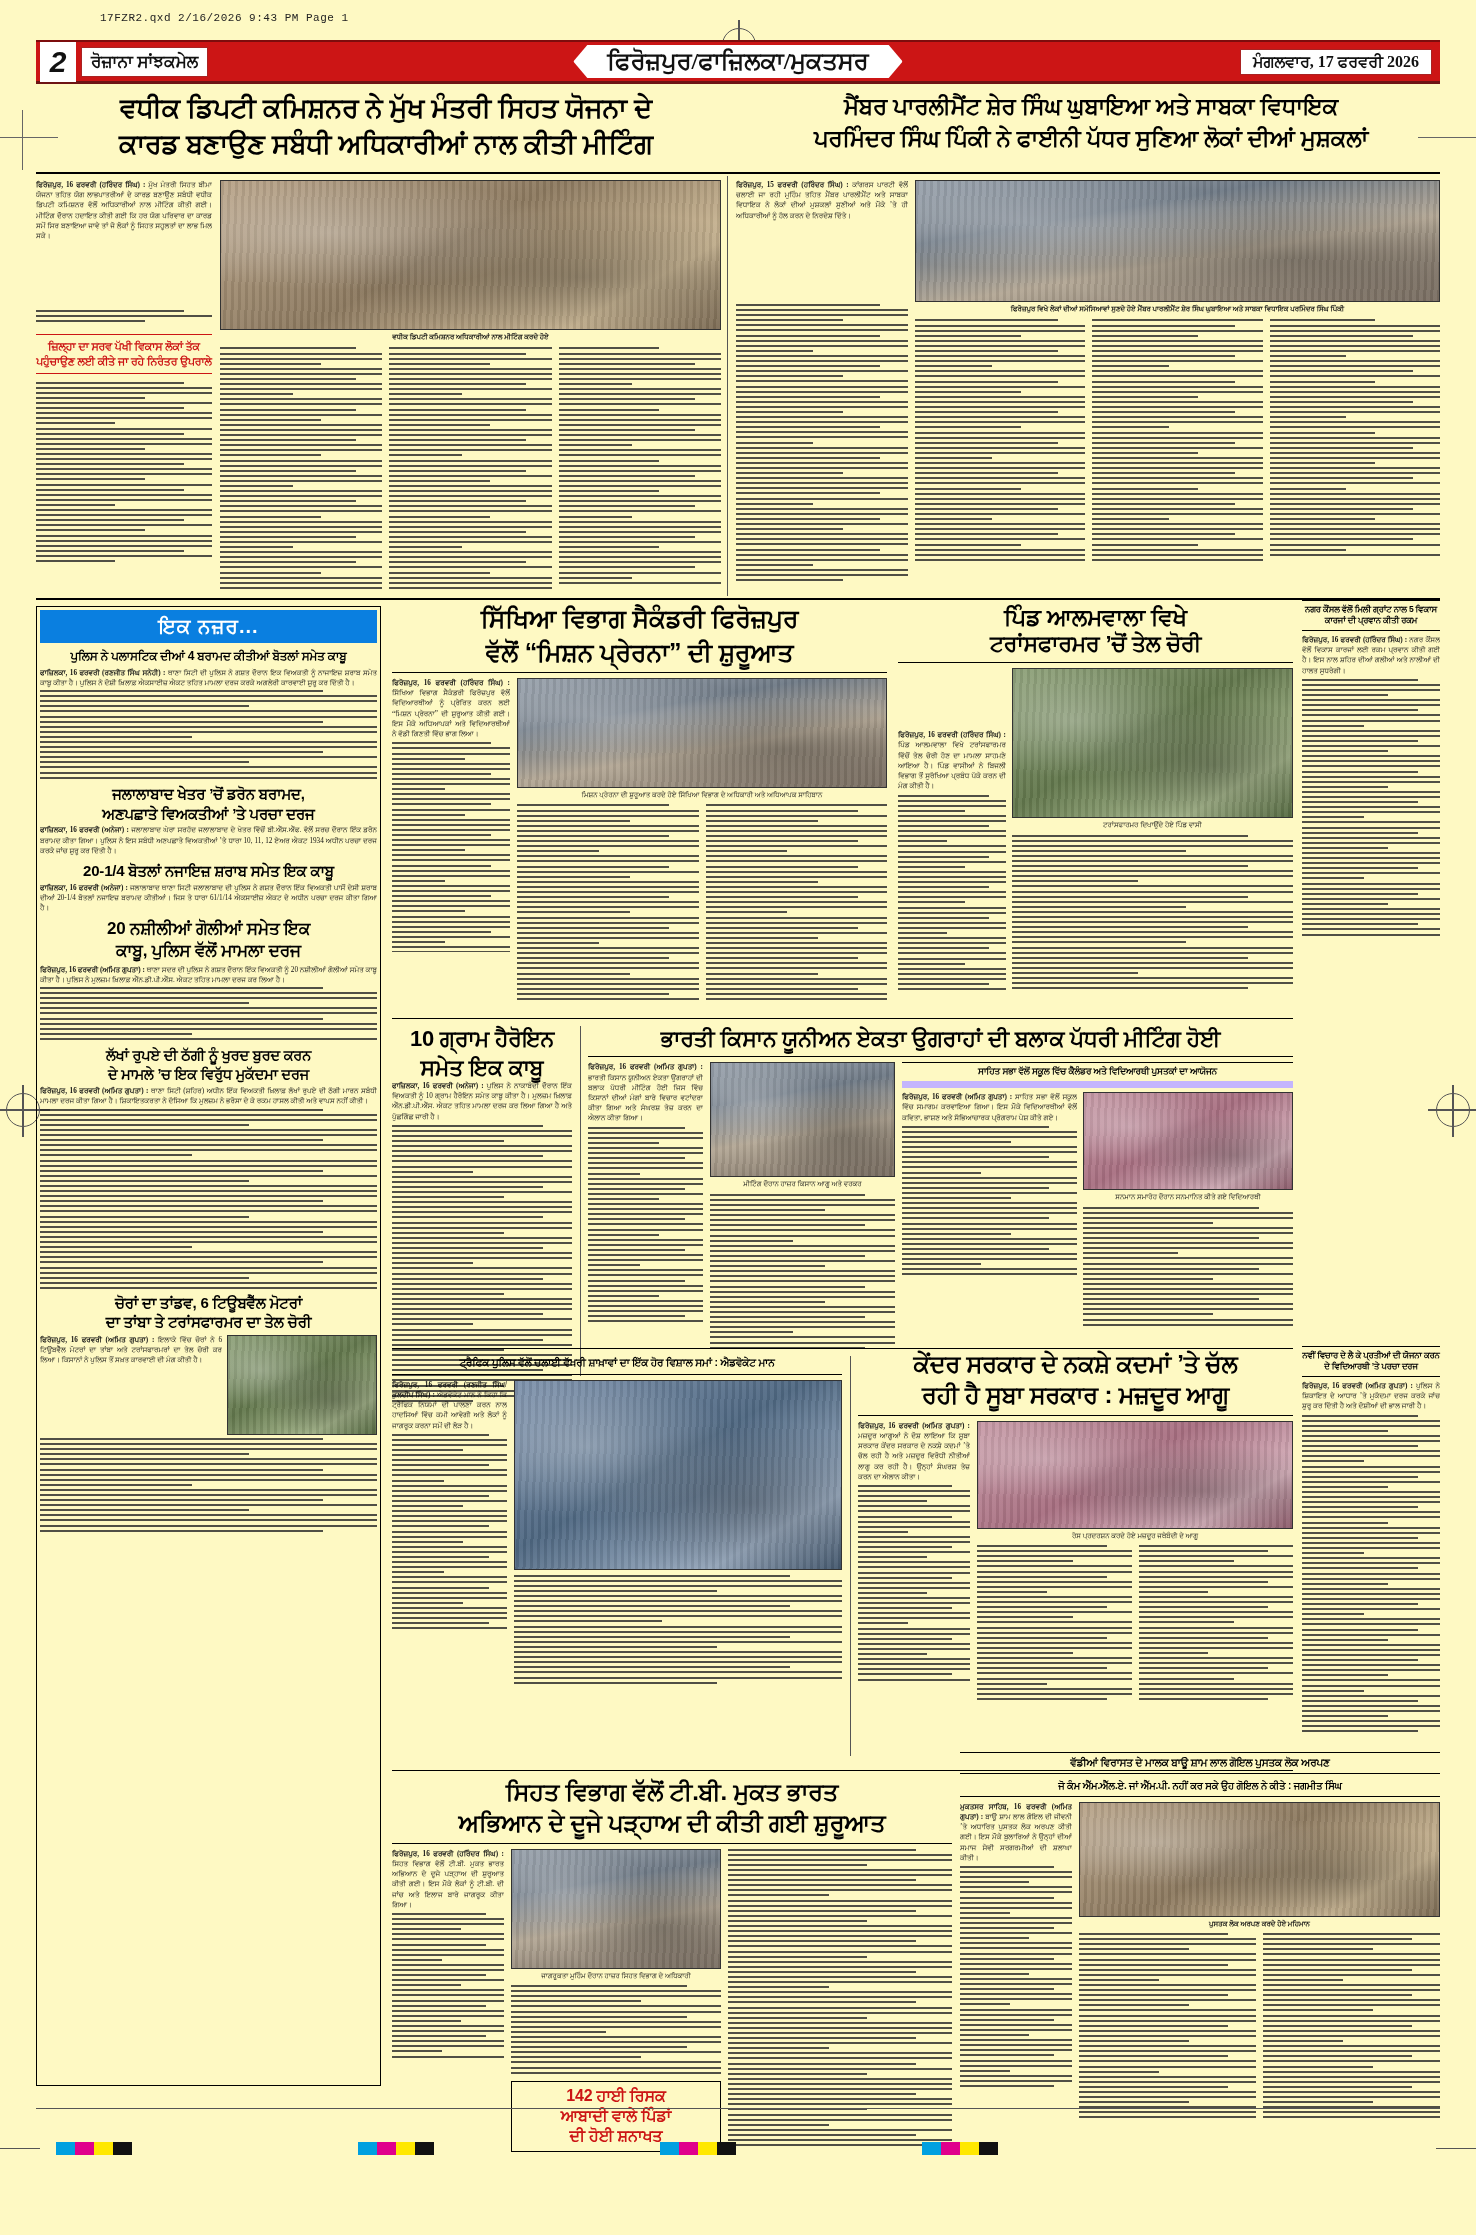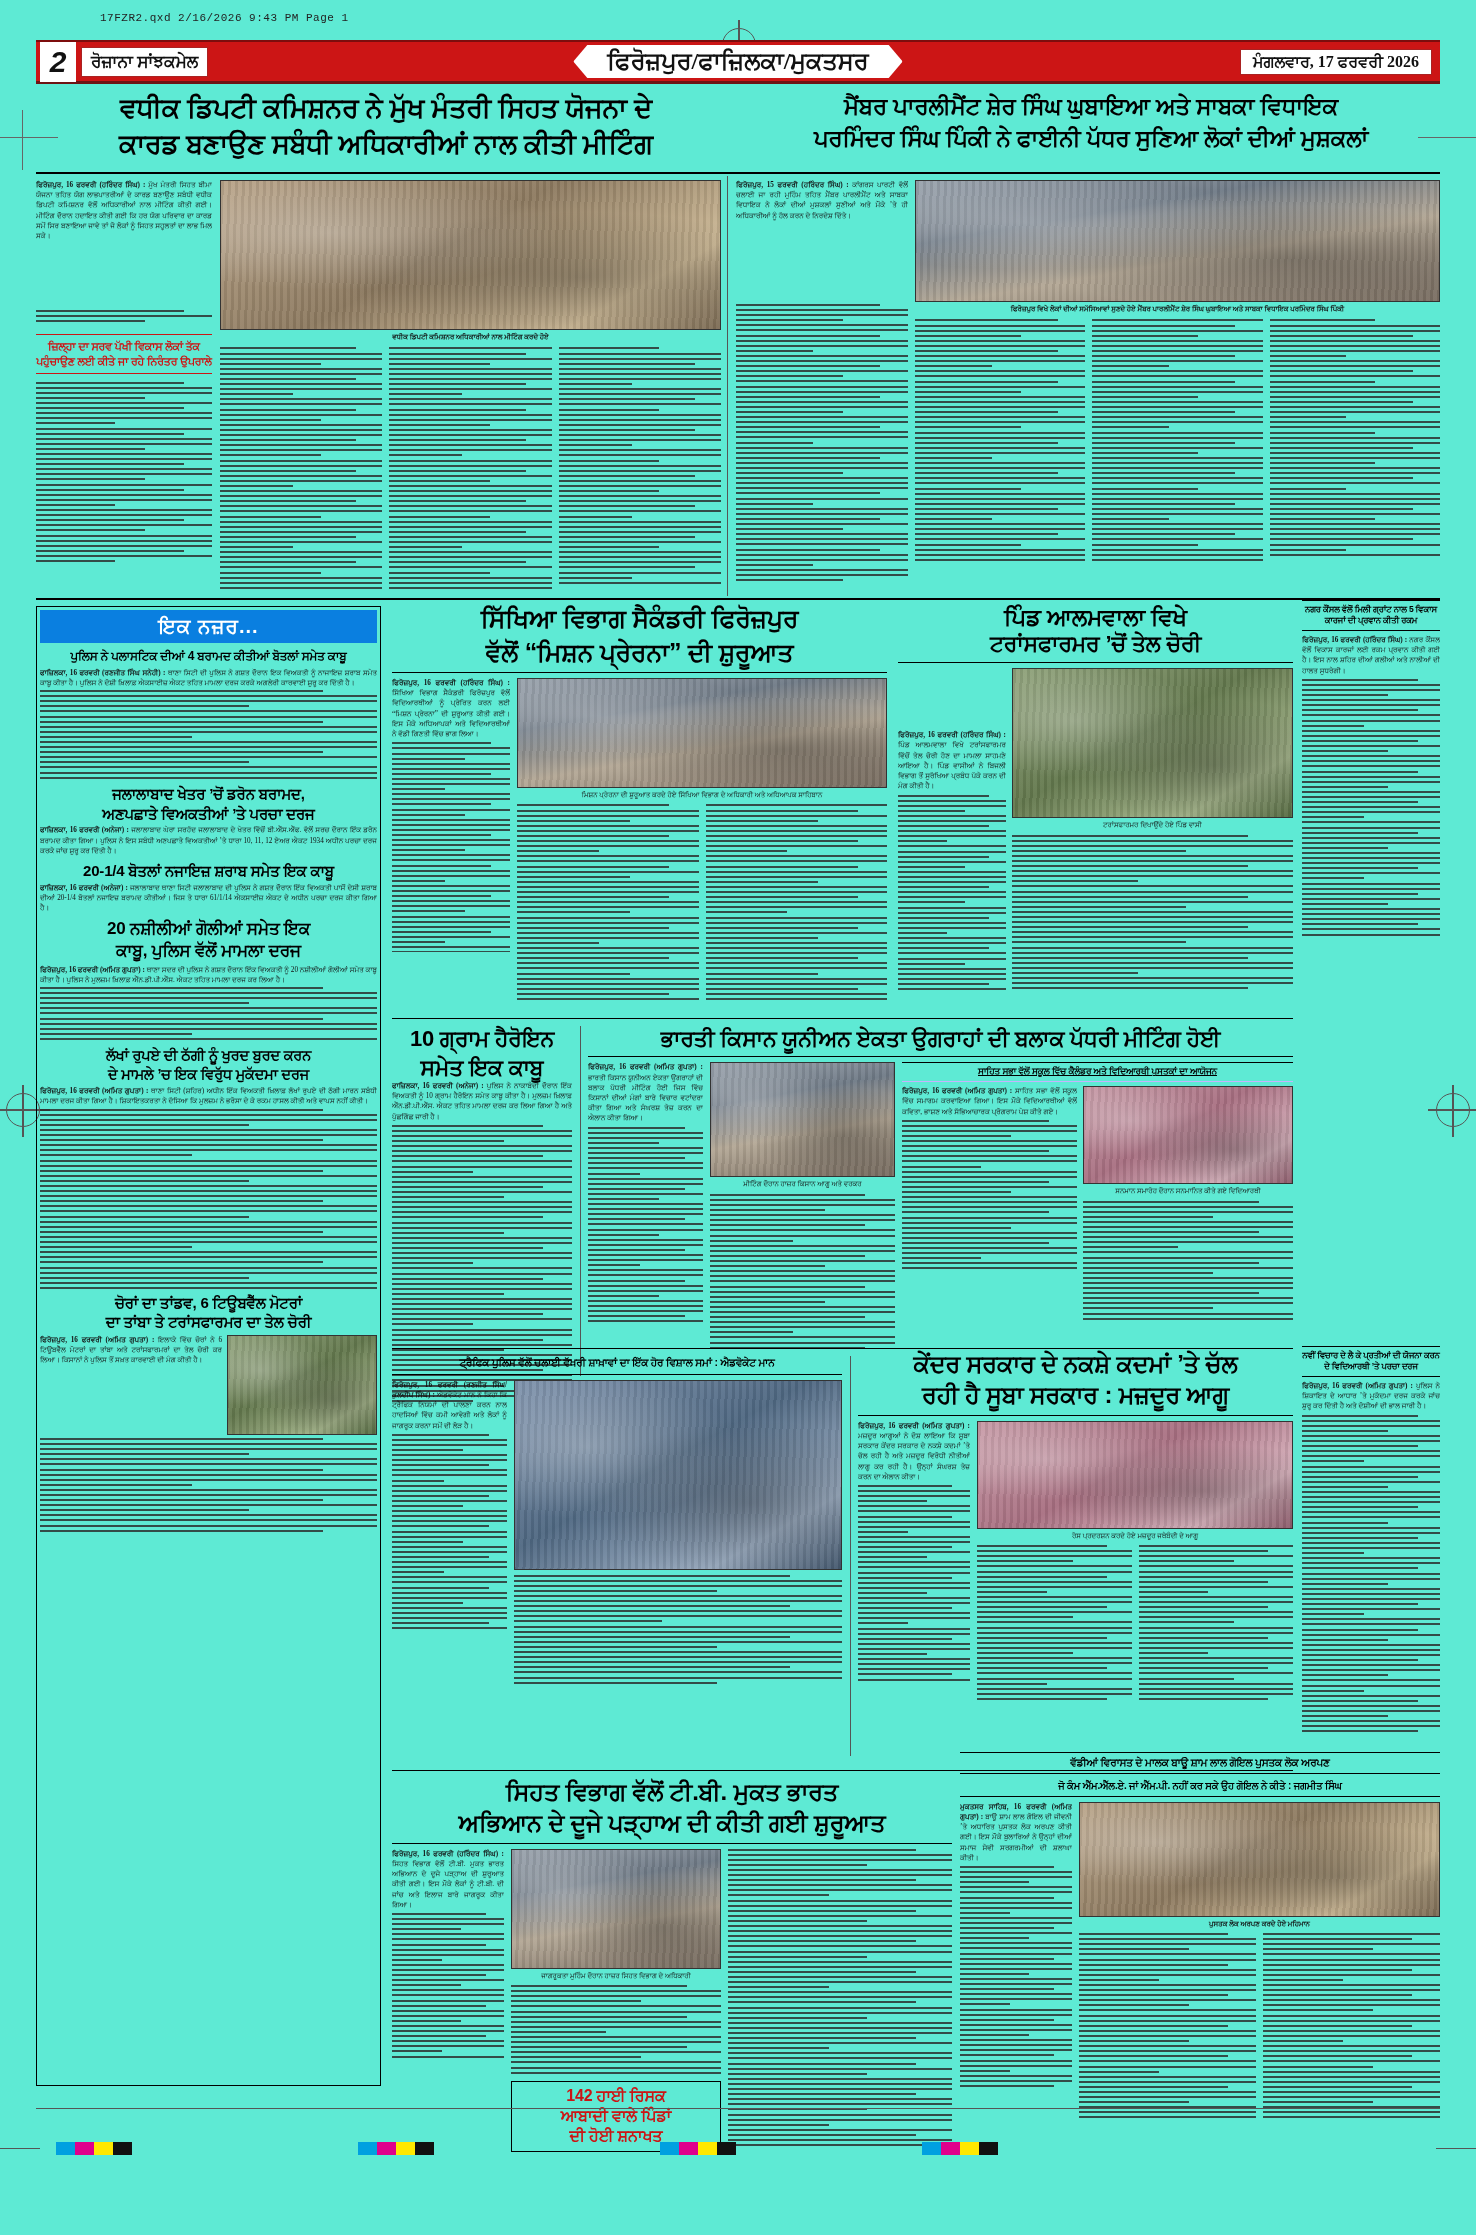--- a/index.html
+++ b/index.html
@@ -2,21 +2,21 @@
 <html><head>
 <meta charset="utf-8">
 <style>
   * { box-sizing: border-box; margin:0; padding:0; }
   html,body { background:#b9b9b9; }
   body { font-family:"Liberation Serif", serif; }
 
   .page {
     position:relative;
     width:1476px; height:2235px;
-    background:#5eead4;
+    background:#fef9c3;
     margin:0 auto;
     overflow:hidden;
   }
 
   
   .fileinfo {
     position:absolute; left:100px; top:12px;
     font-family:"Liberation Mono", monospace;
     font-size:11px; color:#222; letter-spacing:.5px;
   }
@@ -1204,21 +1204,21 @@
           <i class="m"></i>
             <i></i>
             <i></i>
             <i class="q"></i>
             <i></i>
             <i></i>
             <i class="m"></i>
         </div>
       </div>
       <div style="flex:1;">
-        <div class="hl" style="font-size:9px;line-height:1.3;border-top:1px solid #000;border-bottom:1px solid #c4b5fd;padding:3px 0;text-decoration:underline;">ਸਾਹਿਤ ਸਭਾ ਵੱਲੋਂ ਸਕੂਲ ਵਿੱਚ ਕੈਲੰਡਰ ਅਤੇ ਵਿਦਿਆਰਥੀ ਪੁਸਤਕਾਂ ਦਾ ਆਯੋਜਨ</div>
+        <div class="hl" style="font-size:9px;line-height:1.3;border-top:1px solid #000;border-bottom:7px solid #c4b5fd;padding:3px 0;">ਸਾਹਿਤ ਸਭਾ ਵੱਲੋਂ ਸਕੂਲ ਵਿੱਚ ਕੈਲੰਡਰ ਅਤੇ ਵਿਦਿਆਰਥੀ ਪੁਸਤਕਾਂ ਦਾ ਆਯੋਜਨ</div>
         <div style="display:flex;gap:6px;margin-top:4px;">
           <div style="flex:1;">
             <div class="body-col">
               <span class="dateline">ਫਿਰੋਜ਼ਪੁਰ, 16 ਫਰਵਰੀ (ਅਮਿਤ ਗੁਪਤਾ) :</span>
               <span>ਸਾਹਿਤ ਸਭਾ ਵੱਲੋਂ ਸਕੂਲ ਵਿੱਚ ਸਮਾਗਮ ਕਰਵਾਇਆ ਗਿਆ। ਇਸ ਮੌਕੇ ਵਿਦਿਆਰਥੀਆਂ ਵੱਲੋਂ ਕਵਿਤਾ, ਭਾਸ਼ਣ ਅਤੇ ਸੱਭਿਆਚਾਰਕ ਪ੍ਰੋਗਰਾਮ ਪੇਸ਼ ਕੀਤੇ ਗਏ।</span>
             </div>
             <div class="lines" style="height:150px;margin-top:3px;">
               <i class="m"></i>
                 <i></i>
                 <i></i>

